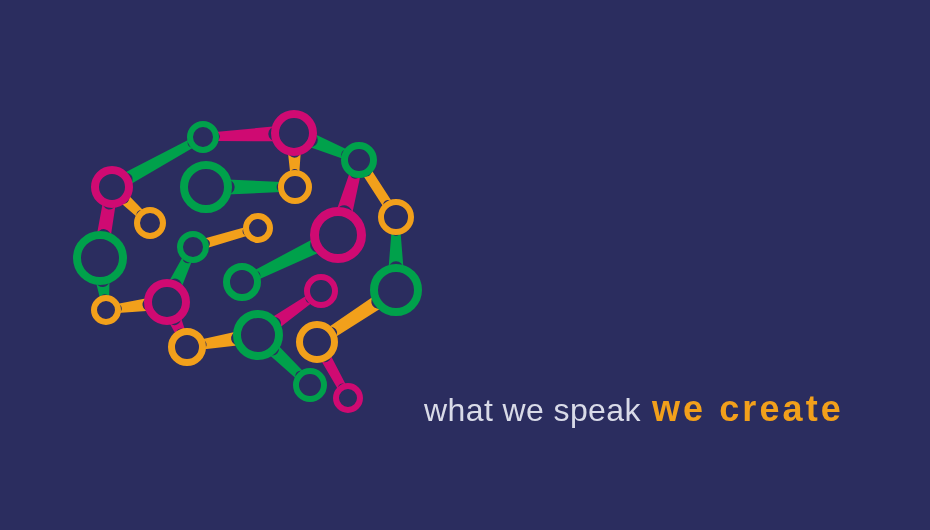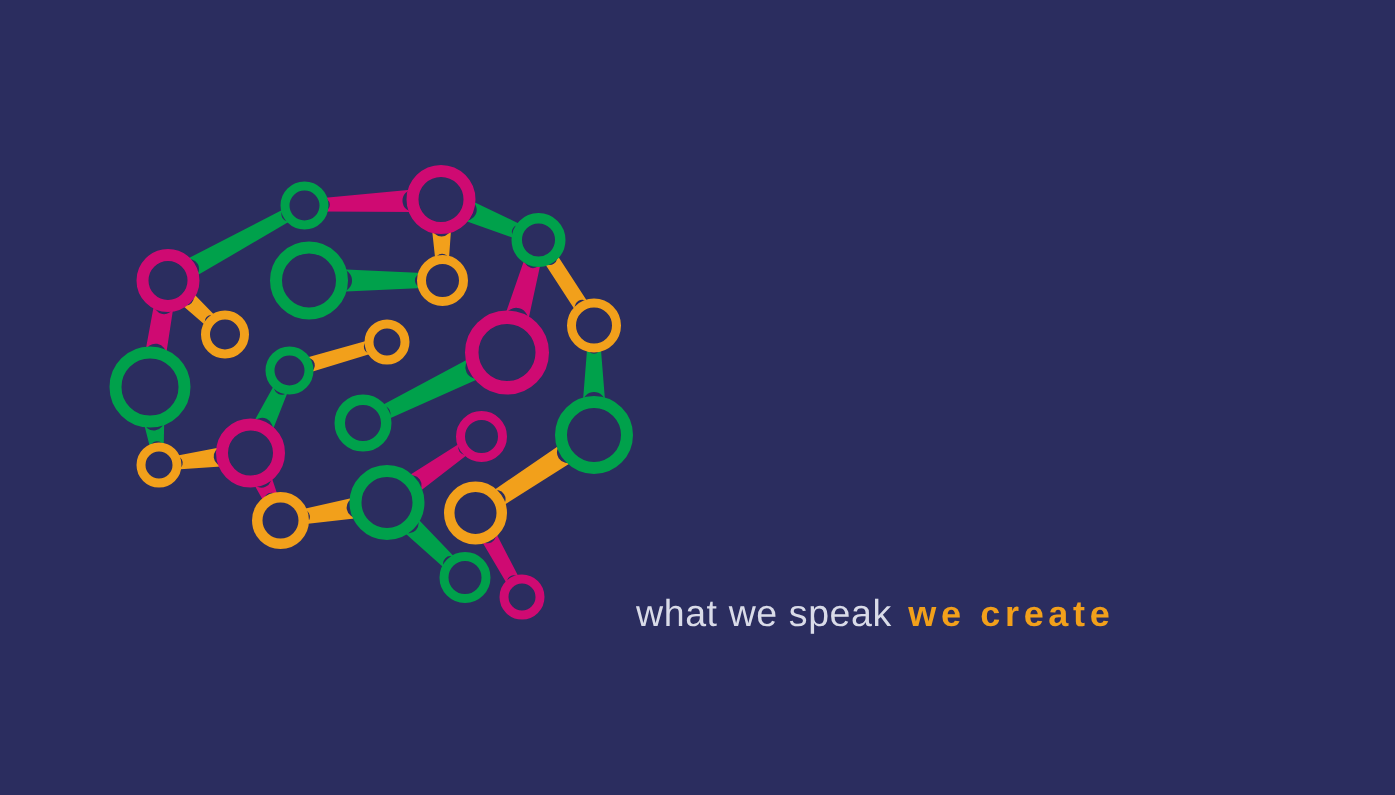--- a/index.html
+++ b/index.html
@@ -30,33 +30,33 @@
     position: absolute;
     left: 424px;
     top: 392px;
     height: 38px;
     display: flex;
     align-items: baseline;
     white-space: pre;
   }
   .tag-light {
     font-family: "Liberation Sans", sans-serif;
-    font-size: 25px;
+    font-size: 32px;
     font-weight: 300;
     letter-spacing: 0.4px;
     color: #d9dbe8;
     line-height: 34px;
   }
   .tag-gap {
     display: inline-block;
     width: 11px;
   }
   .tag-accent {
     font-family: "Liberation Sans", sans-serif;
-    font-size: 24px;
+    font-size: 36px;
     font-weight: bold;
     letter-spacing: 3.1px;
     color: #f2a01b;
     line-height: 34px;
   }
 </style>
 </head>
 <body>
 
 <div id="stage">

